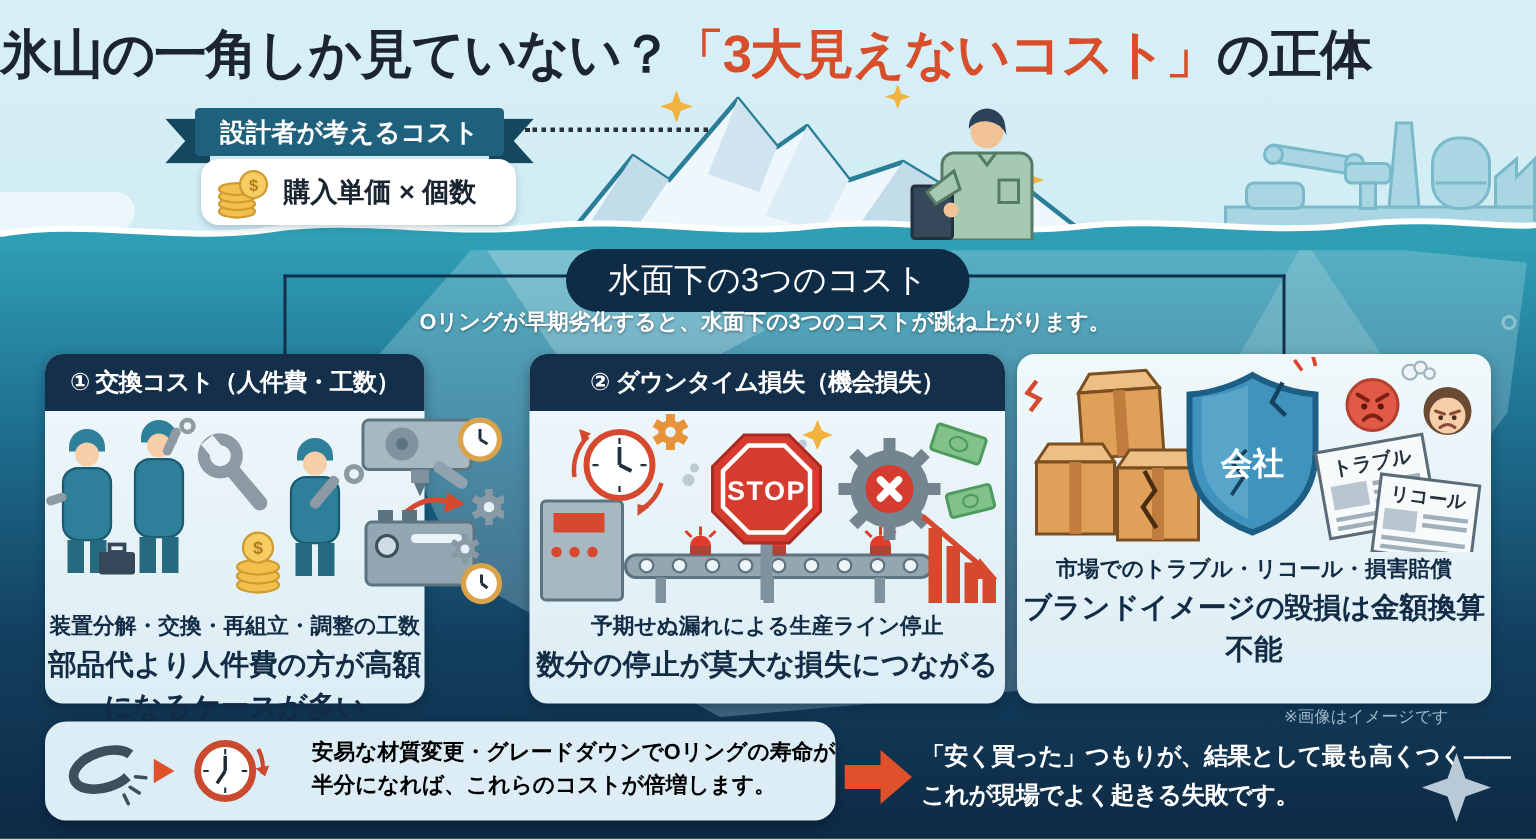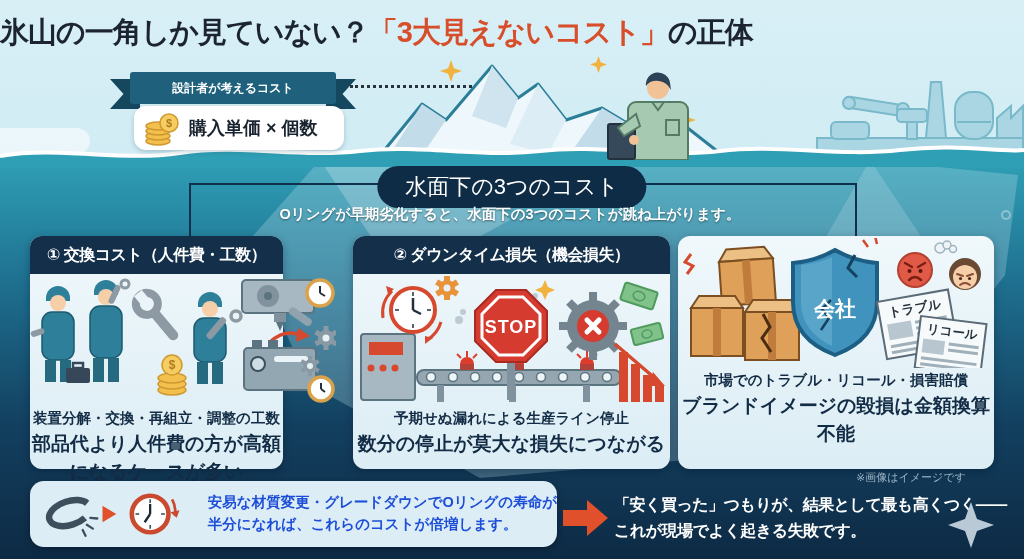--- a/index.html
+++ b/index.html
@@ -4,27 +4,27 @@
 <style>
   html,body{margin:0;padding:0;background:#222}
   #stage{position:relative;width:1024px;height:559px;overflow:hidden;
     font-family:"Liberation Sans","DejaVu Sans",sans-serif;
     background:linear-gradient(#d8eff6,#c7e8f1 70%)}
   .abs{position:absolute}
   svg{display:block}
   svg text{font-family:"Liberation Sans","DejaVu Sans",sans-serif}
 
   
-  .title{top:13px;left:0;width:868px;text-align:left;font-size:29px;font-weight:800;
+  .title{top:13px;left:0;width:868px;text-align:right;font-size:35px;font-weight:800;
     letter-spacing:-1px;color:#1b2430;white-space:nowrap}
   .title .red{color:#d84e2a}
 
   
   .ribbon-main{top:72px;left:130px;width:206px;height:32px;background:#1f607c;border-radius:3px;
-    color:#fff;font-size:12px;font-weight:700;display:flex;align-items:center;justify-content:center;z-index:3}
+    color:#fff;font-size:17px;font-weight:700;display:flex;align-items:center;justify-content:center;z-index:3}
   .tail{top:79px;width:30px;height:30px;background:#15485f;z-index:2}
   .tail.l{left:110px;clip-path:polygon(100% 0,0 0,45% 50%,0 100%,100% 100%)}
   .tail.r{left:326px;clip-path:polygon(0 0,100% 0,55% 50%,100% 100%,0 100%)}
   .formula-box{top:106px;left:134px;width:200px;height:44px;background:#fff;border-radius:12px;
     box-shadow:0 2px 5px rgba(30,70,90,.25);display:flex;align-items:center;gap:7px;padding-left:10px;z-index:3}
   .formula-text{font-size:18px;font-weight:800;color:#1a2430}
   .dotted{top:85px;left:350px;width:122px;border-top:3px dotted #27323d;z-index:2}
 
   
   .water{top:160px;left:0;width:1024px;height:399px;
@@ -43,21 +43,21 @@
     box-shadow:0 3px 8px rgba(0,20,40,.35);z-index:4}
   .card-header{height:38px;background:#132f49;border-radius:12px 12px 0 0;color:#fff;
     font-size:16px;font-weight:800;display:flex;align-items:center;justify-content:center;
     letter-spacing:-.5px;white-space:nowrap}
   .card-caption{text-align:center;color:#132c45;font-weight:800;line-height:1.5;margin-top:2px}
   .cap1{font-size:14.5px}.cap2{font-size:19px}
 
   
   .warn-box{top:481px;left:30px;width:515px;height:66px;background:#dcedf6;border-radius:14px;
     display:flex;align-items:center;padding-left:12px;z-index:4;box-shadow:0 2px 6px rgba(0,10,25,.4)}
-  .warn-text{margin-left:10px;font-size:14.5px;font-weight:800;color:#1d4ed8;line-height:1.5;white-space:nowrap}
+  .warn-text{margin-left:10px;font-size:14.5px;font-weight:800;color:#000000;line-height:1.5;white-space:nowrap}
   .img-note{top:470px;left:856px;width:160px;text-align:left;font-size:11px;color:#9db5c6;z-index:4}
   .concl-text{top:492px;left:614px;width:370px;color:#fff;font-size:16px;font-weight:800;
     line-height:1.6;letter-spacing:-.5px;white-space:nowrap;z-index:4}
 </style>
 </head>
 <body>
 
 <div id="stage">
 
   <div class="abs" style="top:128px;left:-20px;width:110px;height:26px;background:#ffffff;opacity:.55;border-radius:14px"></div>

